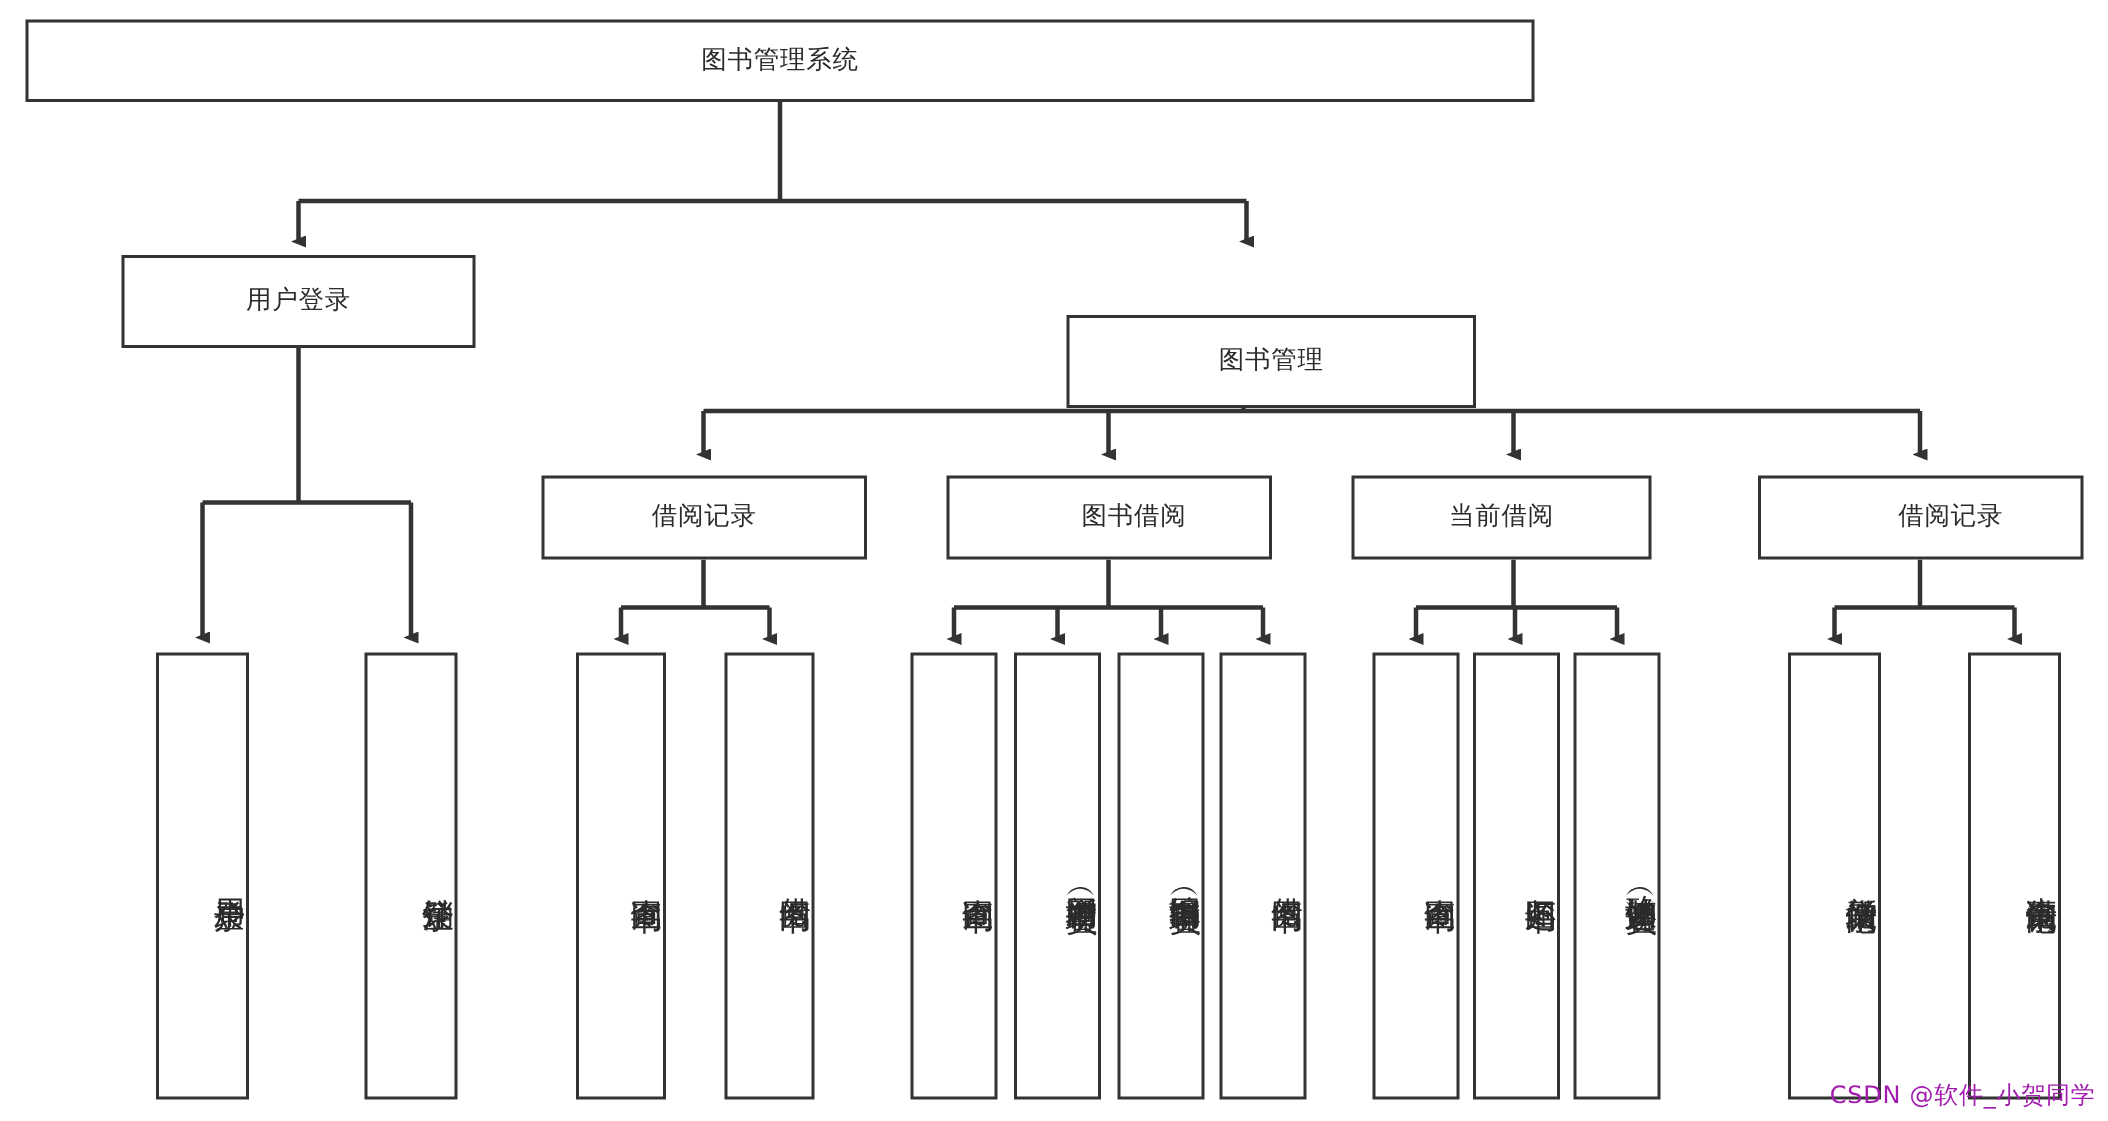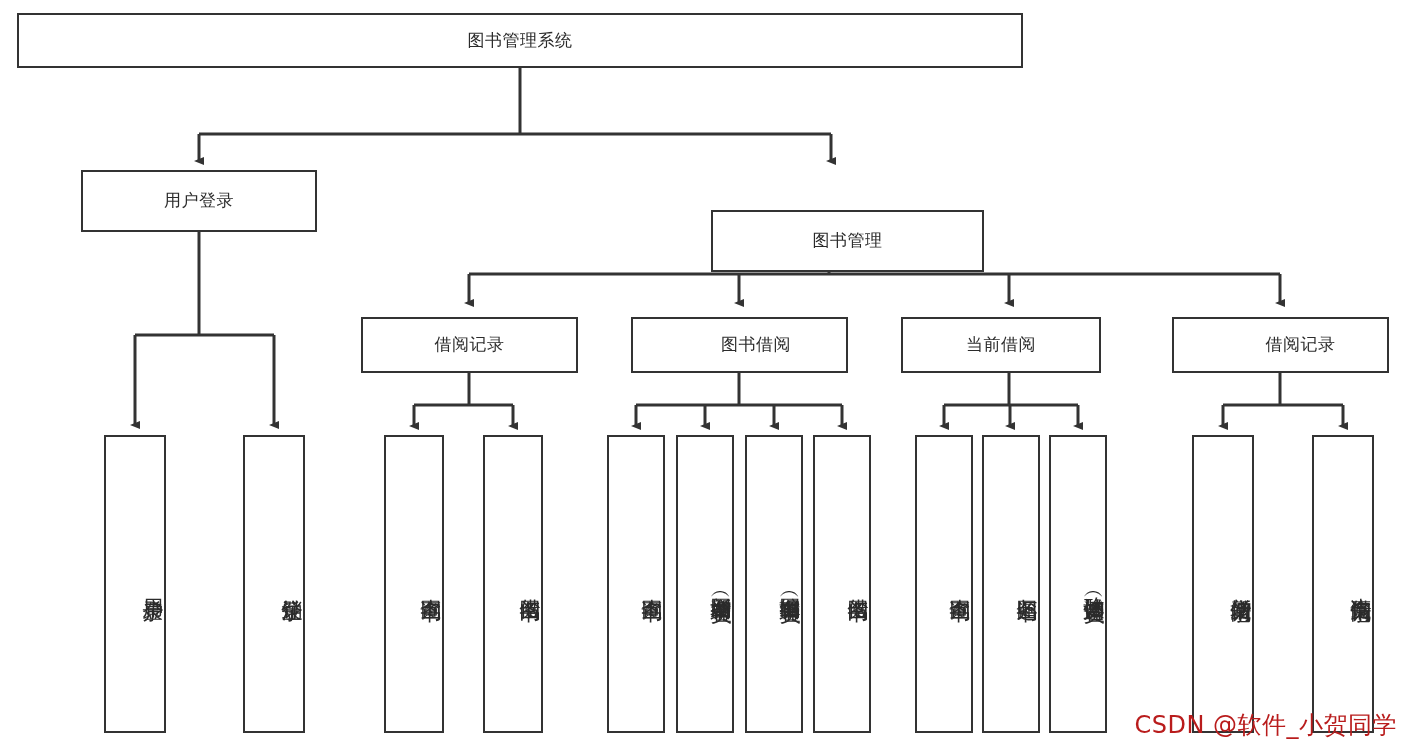--- a/index.html
+++ b/index.html
@@ -51,22 +51,22 @@
   }
   .node.v .nlabel {
     writing-mode: vertical-rl;
     text-orientation: upright;
     display: block;
   }
   .watermark {
     position: absolute;
     right: 8px;
     bottom: 6px;
-    font-size: 24px;
-    color: #b91c1c;
+    font-size: 16px;
+    color: #a21caf;
     white-space: nowrap;
     letter-spacing: 0.5px;
   }
 </style>
 </head>
 <body>
 
 <div id="diagram-root">
 
   <svg id="edge-layer" viewBox="0 0 1405 747" width="1405" height="747" xmlns="http://www.w3.org/2000/svg">

